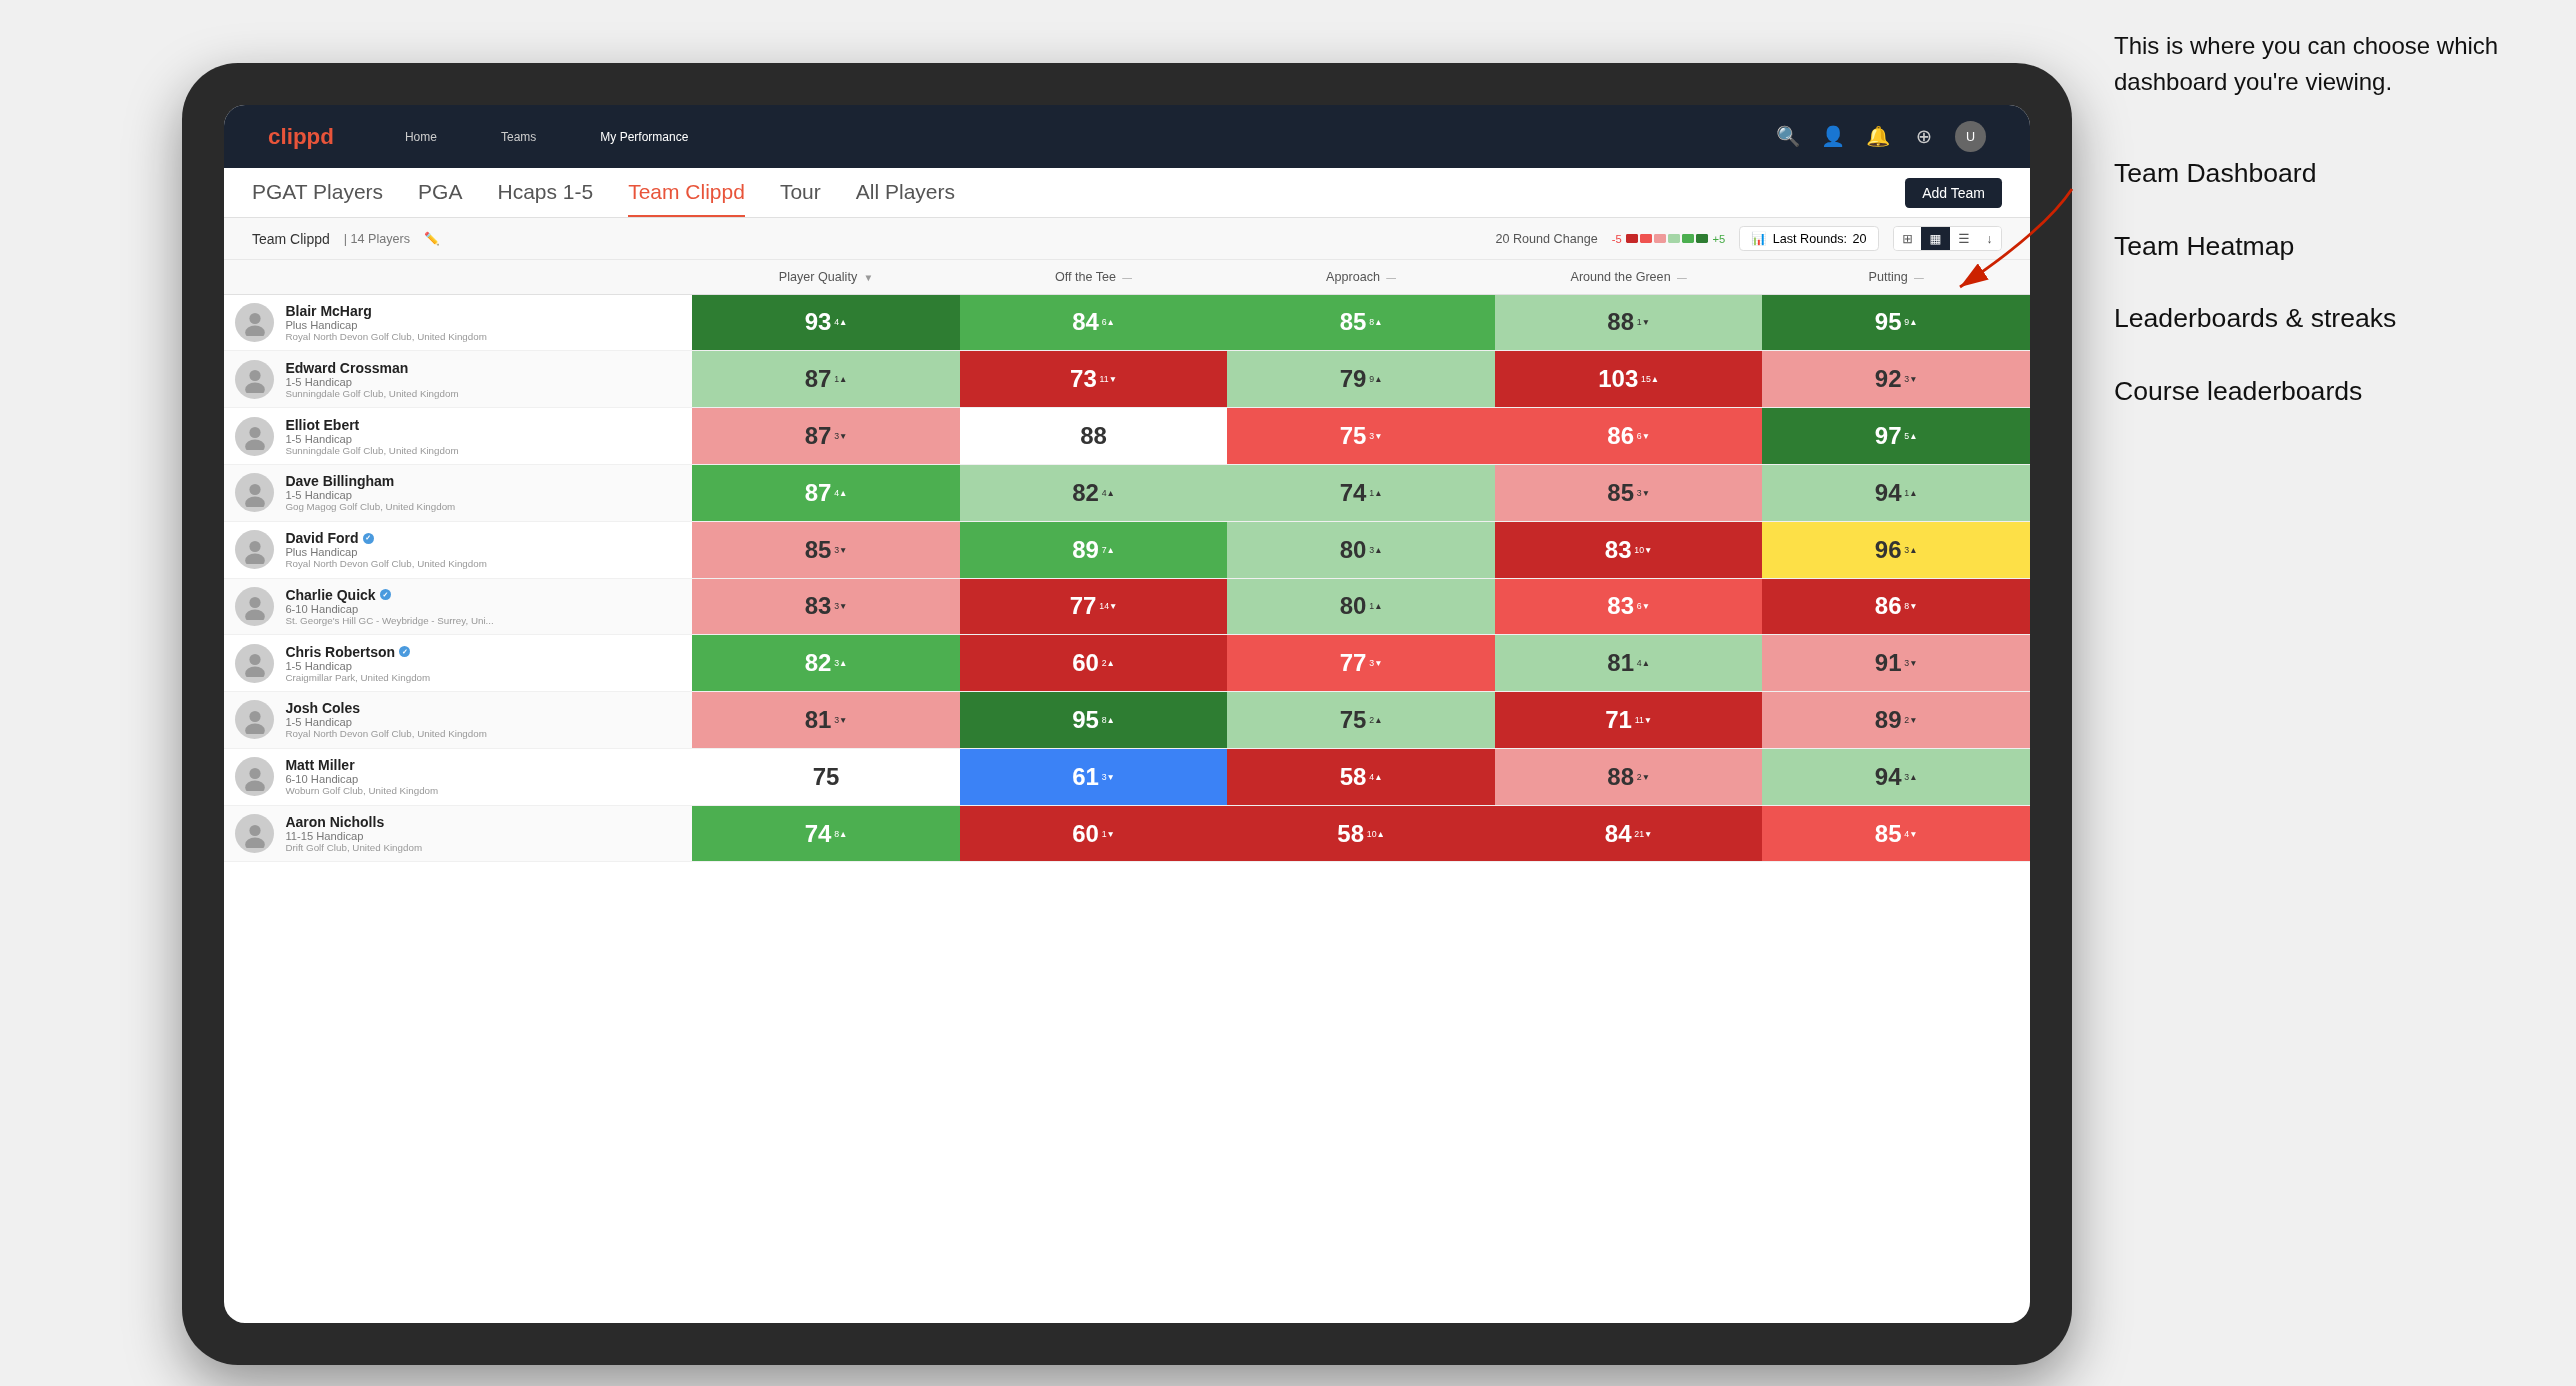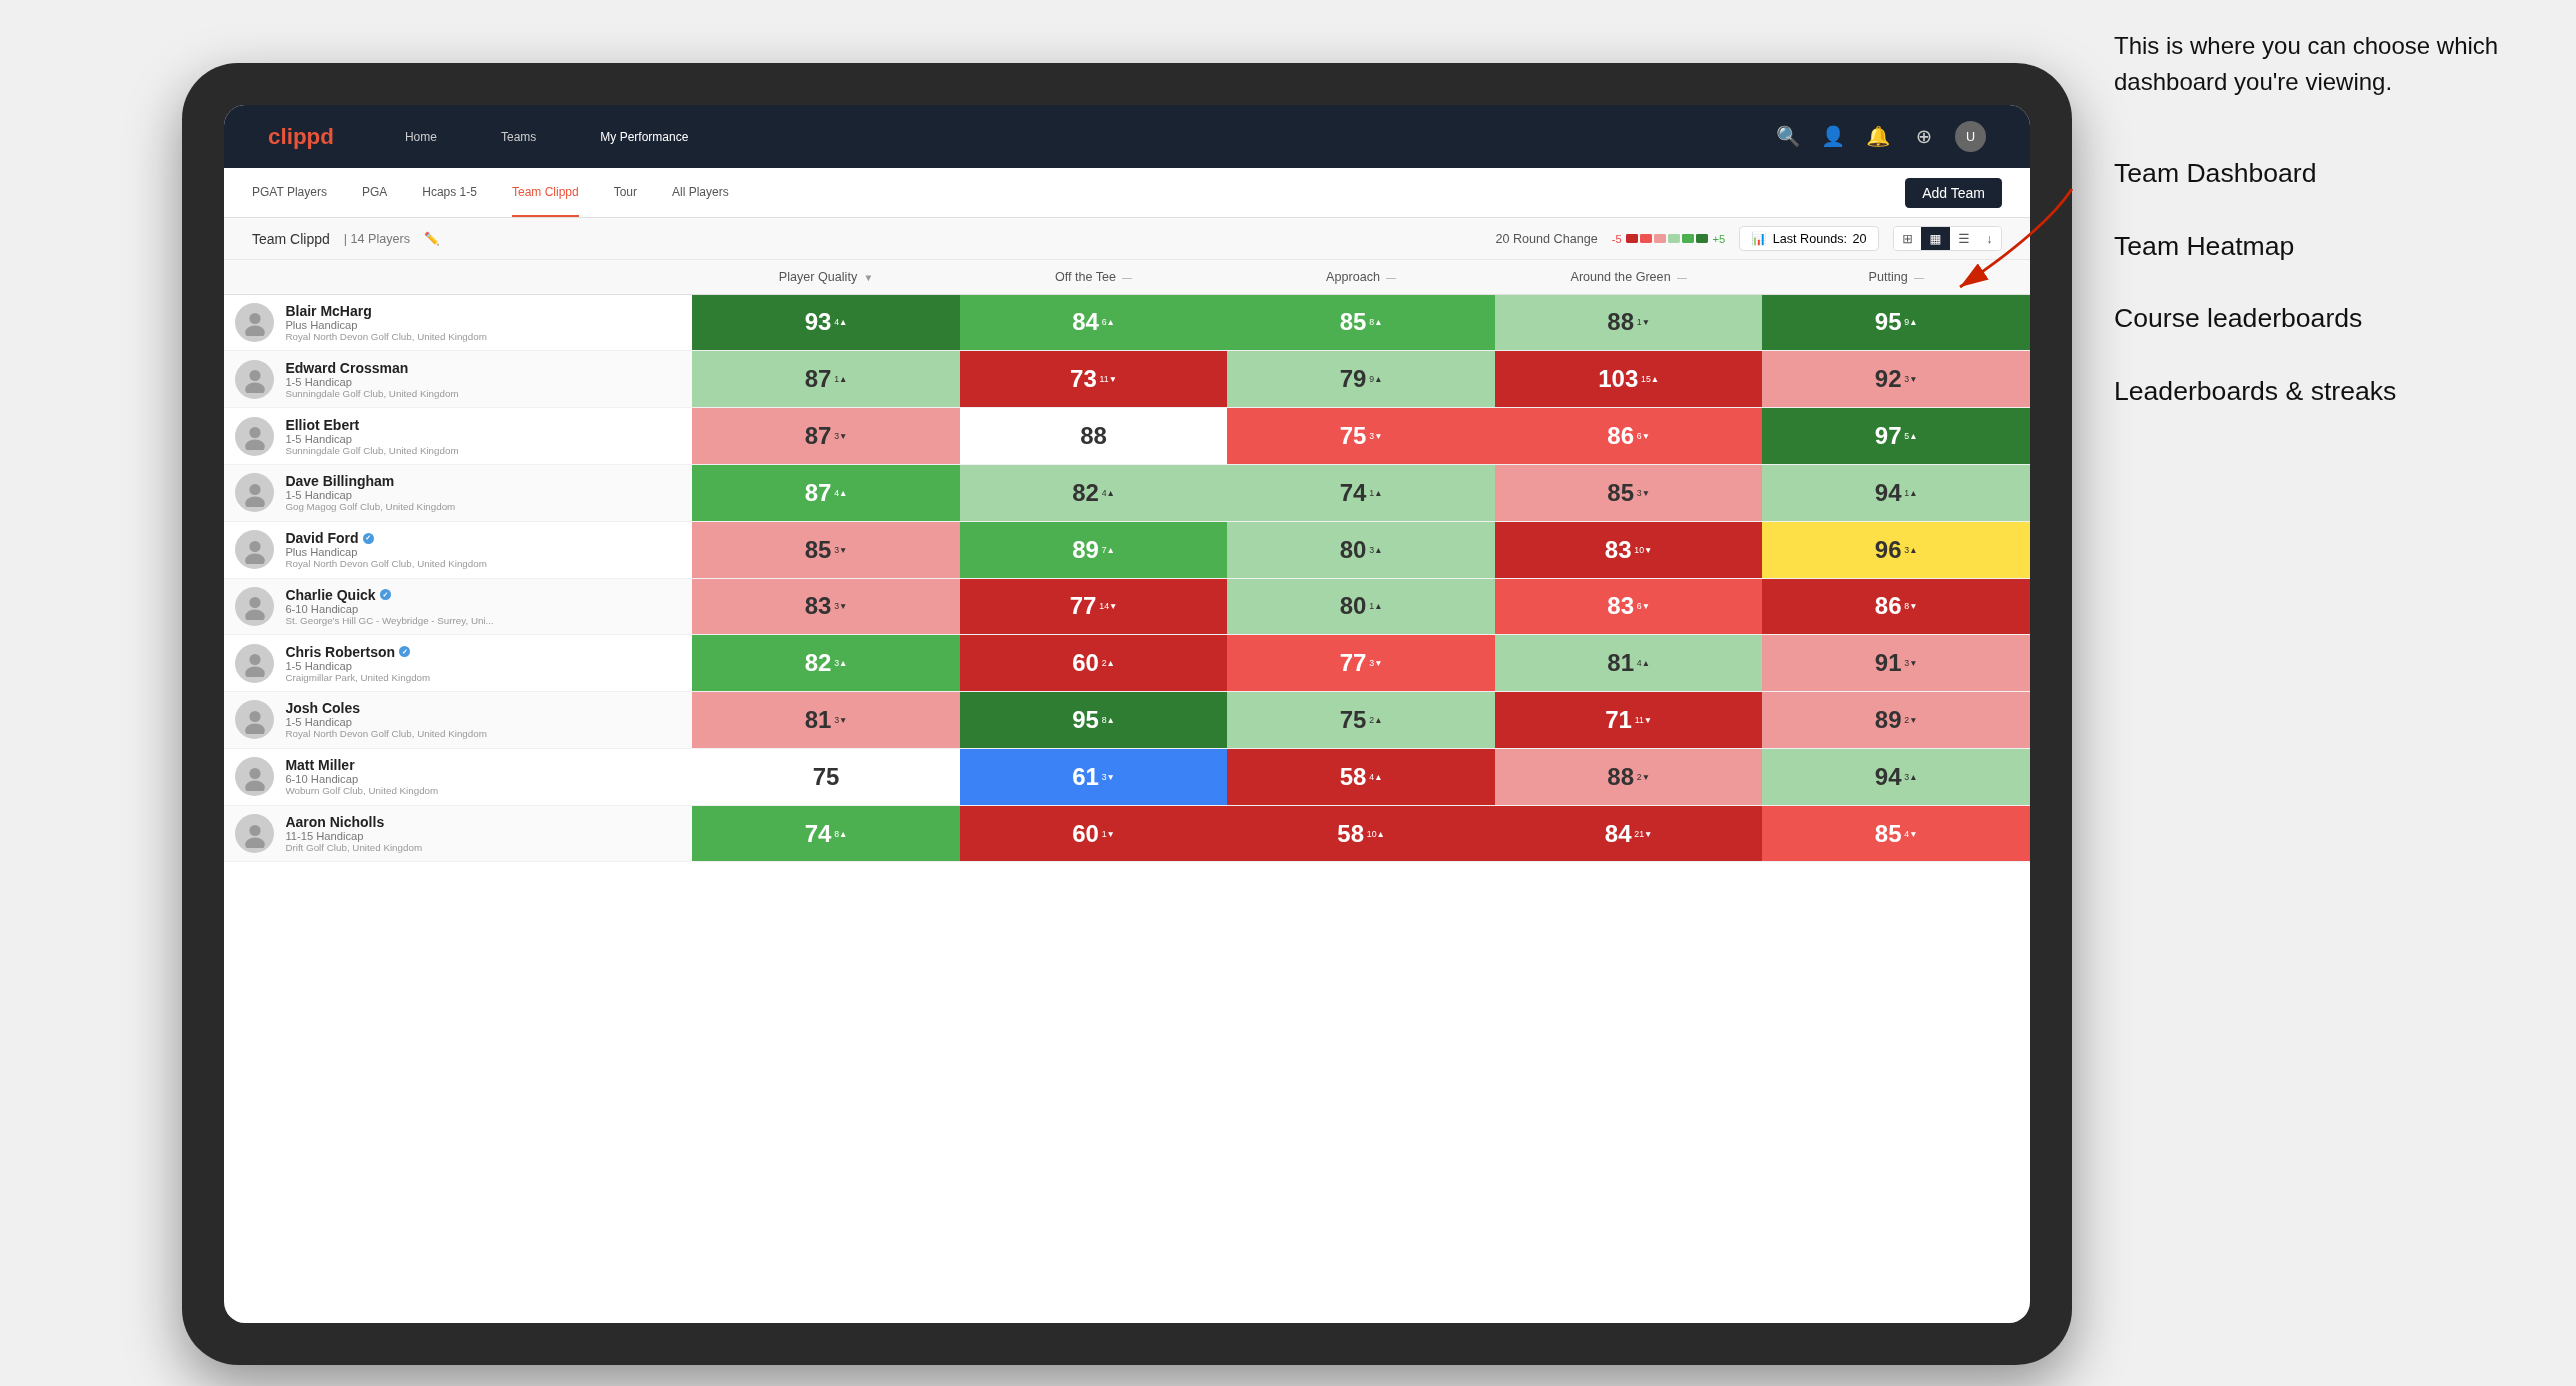--- a/index.html
+++ b/index.html
@@ -98,21 +98,21 @@
       background: #fff;
       height: 50px;
       display: flex;
       align-items: center;
       padding: 0 28px;
       border-bottom: 0.7px solid #e0e0e0;
       flex-shrink: 0;
       gap: 35px;
     }
     .sub-nav-link {
-      font-size: 12px;
+      font-size: 21px;
       color: #555;
       cursor: pointer;
       height: 100%;
       display: flex;
       align-items: center;
       border-bottom: 2.1px solid transparent;
     }
     .sub-nav-link.active {
       color: #e8543a;
       border-bottom-color: #e8543a;
@@ -1085,22 +1085,22 @@
     </div>
 
   </div>
 </div>
 
 <div class="right-panel">
   <p class="callout-text">This is where you can choose which dashboard you're viewing.</p>
   <ul class="menu-items-list">
     <li>Team Dashboard</li>
     <li>Team Heatmap</li>
+    <li>Leaderboards &amp; streaks</li>
     <li>Course leaderboards</li>
-    <li>Leaderboards &amp; streaks</li>
   </ul>
 </div>
 
 <svg style="position:absolute; right:490px; top:175px; width:182px; height:126px; pointer-events:none;" viewBox="0 0 260 180" width="182" height="126">
   <defs>
     <marker id="arrowhead" markerWidth="10" markerHeight="7" refX="10" refY="3.5" orient="auto">
       <polygon points="0 0, 10 3.5, 0 7" fill="#cc2200"></polygon>
     </marker>
   </defs>
   <path d="M 240 20 Q 200 80 80 160" stroke="#cc2200" stroke-width="4" fill="none" marker-end="url(#arrowhead)"></path>

